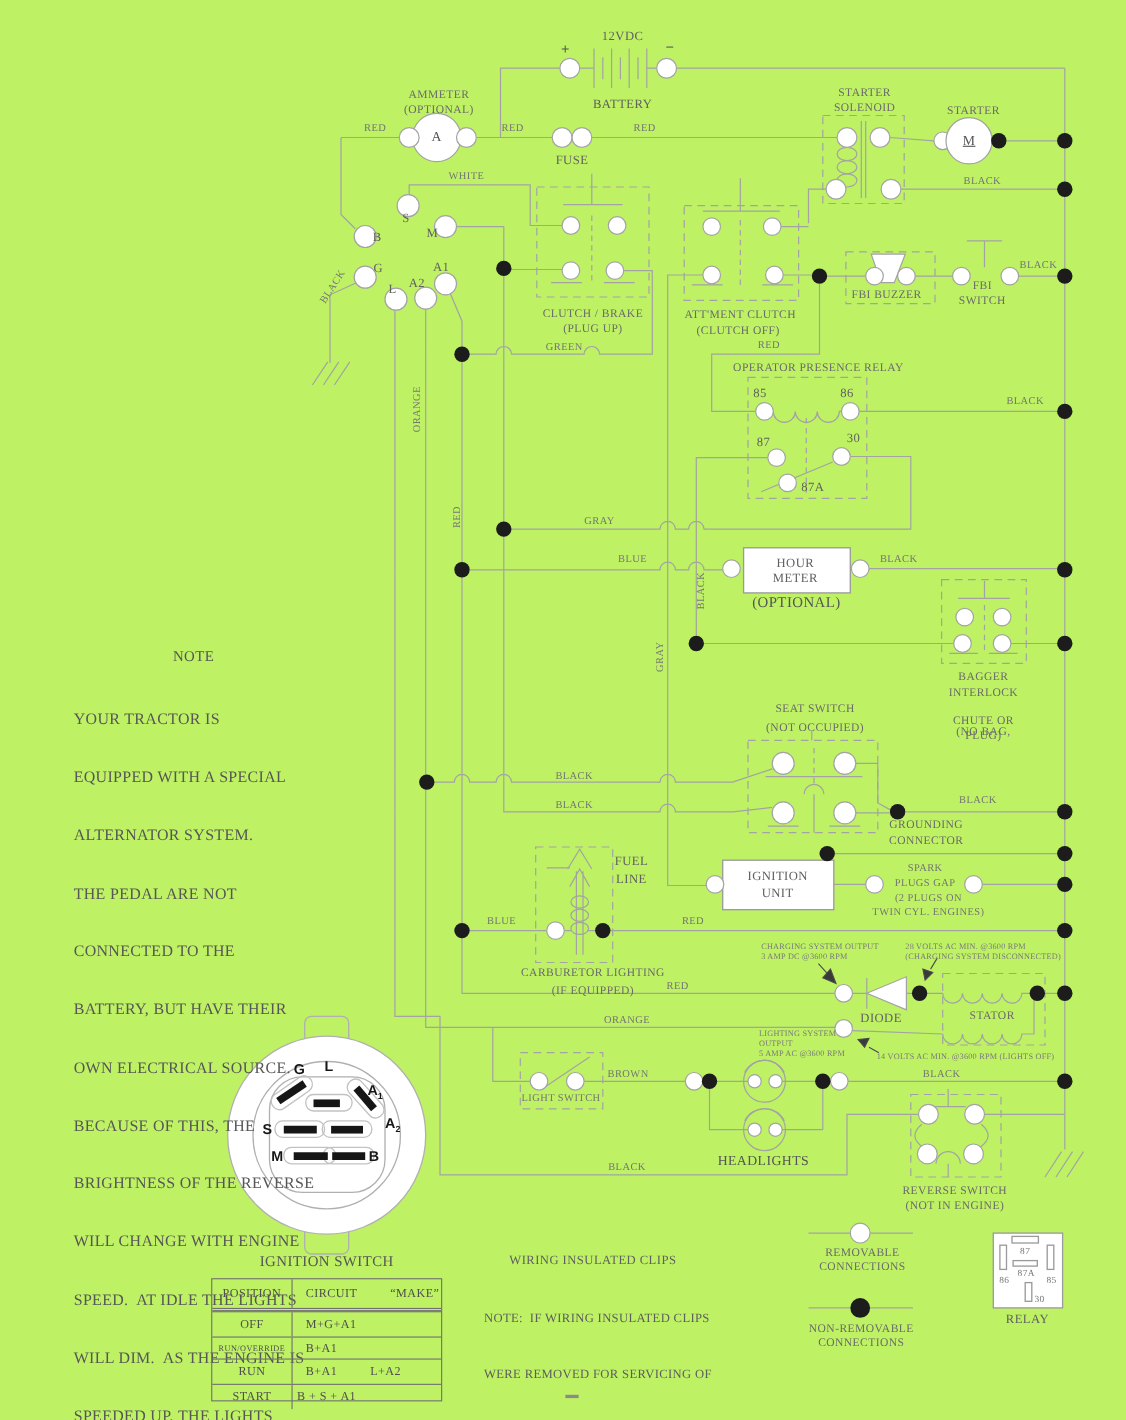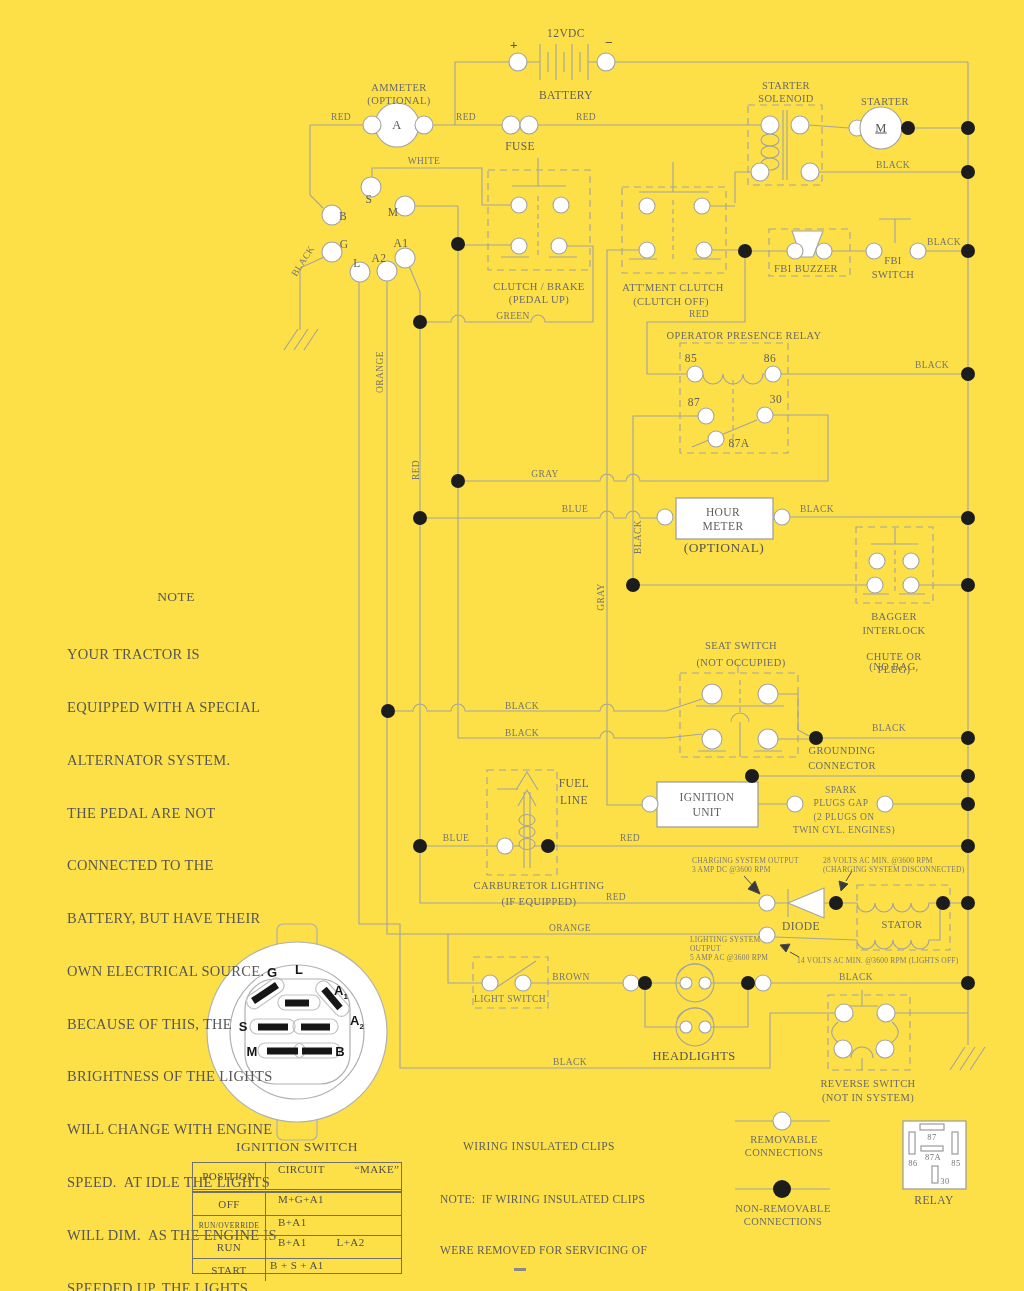--- a/index.html
+++ b/index.html
@@ -1,16 +1,16 @@
 <!DOCTYPE html>
 <html><head>
 <meta charset="utf-8">
 <style>
   html,body{margin:0;padding:0;background:#fff;}
-  #page{position:relative;width:1024px;height:1291px;background:#fde047;overflow:hidden;
+  #page{position:relative;width:1024px;height:1291px;background:#bef264;overflow:hidden;
         font-family:"Liberation Serif",serif;color:#5a5a5a;}
   svg{position:absolute;left:0;top:0;}
   .lbl{position:absolute;font-size:9.5px;letter-spacing:.4px;white-space:nowrap;
        transform:translate(-50%,-50%);color:#757575;}
   .c10{font-size:10.5px;color:#6b6b6b;}
   .c11{font-size:11.5px;color:#606060;}
   .c12{font-size:12.5px;color:#555;}
   .c13{font-size:13.5px;color:#555;}
   .la{transform:translate(0,-50%);}
   .r90{transform:translate(-50%,-50%) rotate(-90deg);}
@@ -23,21 +23,21 @@
        color:#5d5d5d;letter-spacing:.3px;white-space:pre;}
   .noteblock span,.clipsblock span{display:block;}
   .pin{position:absolute;font-family:"Liberation Sans",sans-serif;font-weight:bold;
        font-size:13px;color:#161616;transform:translate(-50%,-50%);}
   .pin sub{font-size:8px;}
   .mt{position:absolute;left:192px;top:1162px;width:208px;height:110px;
       border:1px solid #6f6f6f;font-size:11px;color:#4f4f4f;letter-spacing:.4px;}
   .mt .row{display:flex;border-top:1px solid #6f6f6f;}
   .mt .row.hd{border-top:none;border-bottom:3px double #6f6f6f;height:26px;}
   .mt .c1{width:72px;border-right:1px solid #6f6f6f;display:flex;align-items:center;justify-content:center;flex:none;}
-  .mt .c2{flex:1;display:flex;align-items:flex-start;padding-left:12px;}
+  .mt .c2{flex:1;display:flex;align-items:center;padding-left:12px;}
   .mt .row{height:22px;}
   .mt .row.r2{height:19px;}
   .mt .row.r2 .c1{font-size:7.5px;}
   .mt .sp{margin-left:30px;}
   .underln{text-decoration:underline;}
   .pagemark{position:absolute;left:514px;top:1268px;width:12px;height:3px;background:#8a8a8a;}
 </style>
 </head>
 <body>
 
@@ -316,21 +316,21 @@
 
 <span class="lbl c11" style="left:369px;top:199px">S</span>
 <span class="lbl c11" style="left:393px;top:212px">M</span>
 <span class="lbl c11" style="left:343px;top:216px">B</span>
 <span class="lbl c11" style="left:344px;top:244px">G</span>
 <span class="lbl c11" style="left:357px;top:263px">L</span>
 <span class="lbl c11" style="left:379px;top:258px">A2</span>
 <span class="lbl c11" style="left:401px;top:243px">A1</span>
 
 <span class="lbl c10" style="left:539px;top:286px">CLUTCH / BRAKE</span>
-<span class="lbl c10" style="left:539px;top:299px">(PEDAL UP)</span>
+<span class="lbl c10" style="left:539px;top:299px">(PLUG UP)</span>
 <span class="lbl c10" style="left:673px;top:287px">ATT'MENT CLUTCH</span>
 <span class="lbl c10" style="left:671px;top:301px">(CLUTCH OFF)</span>
 
 <span class="lbl c10" style="left:806px;top:268px">FBI BUZZER</span>
 <span class="lbl c10" style="left:893px;top:260px">FBI</span>
 <span class="lbl c10" style="left:893px;top:274px">SWITCH</span>
 
 <span class="lbl c10" style="left:744px;top:335px">OPERATOR PRESENCE RELAY</span>
 <span class="lbl c11" style="left:691px;top:358px">85</span>
 <span class="lbl c11" style="left:770px;top:358px">86</span>
@@ -378,21 +378,21 @@
 <div class="tinyblock" style="left:690px;top:935px">
   <span style="display:block">LIGHTING SYSTEM</span>
   <span style="display:block">OUTPUT</span>
   <span style="display:block">5 AMP AC @3600 RPM</span>
 </div>
 <span class="tinyblock" style="left:797px;top:956px">14 VOLTS AC MIN. @3600 RPM (LIGHTS OFF)</span>
 
 <span class="lbl" style="left:510px;top:999px">LIGHT SWITCH</span>
 <span class="lbl c12" style="left:694px;top:1056px">HEADLIGHTS</span>
 <span class="lbl c10" style="left:868px;top:1083px">REVERSE SWITCH</span>
-<span class="lbl c10" style="left:868px;top:1097px">(NOT IN SYSTEM)</span>
+<span class="lbl c10" style="left:868px;top:1097px">(NOT IN ENGINE)</span>
 
 <span class="lbl" style="left:341px;top:117px">RED</span>
 <span class="lbl" style="left:466px;top:117px">RED</span>
 <span class="lbl" style="left:586px;top:117px">RED</span>
 <span class="lbl" style="left:424px;top:161px">WHITE</span>
 <span class="lbl r57" style="left:303px;top:261px">BLACK</span>
 <span class="lbl" style="left:893px;top:165px">BLACK</span>
 <span class="lbl" style="left:944px;top:242px">BLACK</span>
 <span class="lbl" style="left:513px;top:316px">GREEN</span>
 <span class="lbl" style="left:699px;top:314px">RED</span>
@@ -418,21 +418,21 @@
 <span class="lbl c13" style="left:176px;top:597px">NOTE</span>
 <div class="noteblock">
   <span>YOUR TRACTOR IS</span>
   <span>EQUIPPED WITH A SPECIAL</span>
   <span>ALTERNATOR SYSTEM.</span>
   <span>THE PEDAL ARE NOT</span>
   <span>CONNECTED TO THE</span>
   <span>BATTERY, BUT HAVE THEIR</span>
   <span>OWN ELECTRICAL SOURCE.</span>
   <span>BECAUSE OF THIS, THE</span>
-  <span>BRIGHTNESS OF THE LIGHTS</span>
+  <span>BRIGHTNESS OF THE REVERSE</span>
   <span>WILL CHANGE WITH ENGINE</span>
   <span>SPEED.  AT IDLE THE LIGHTS</span>
   <span>WILL DIM.  AS THE ENGINE IS</span>
   <span>SPEEDED UP, THE LIGHTS</span>
   
 </div>
 
 <span class="pin" style="left:272px;top:972px">G</span>
 <span class="pin" style="left:299px;top:969px">L</span>
 <span class="pin" style="left:341px;top:992px"><span>A</span><sub>1</sub></span>

